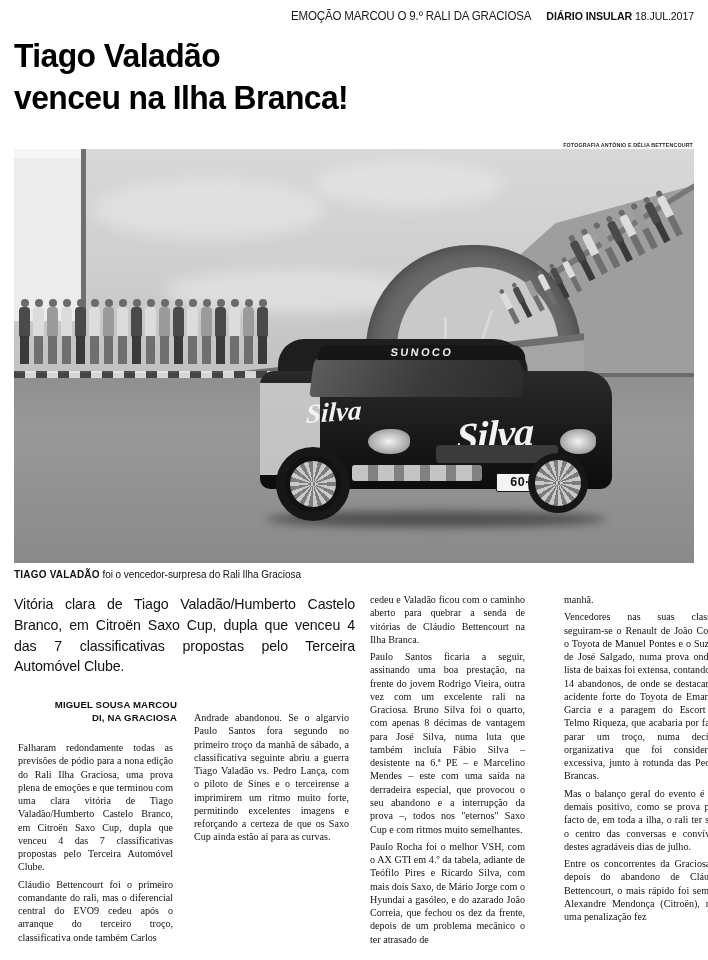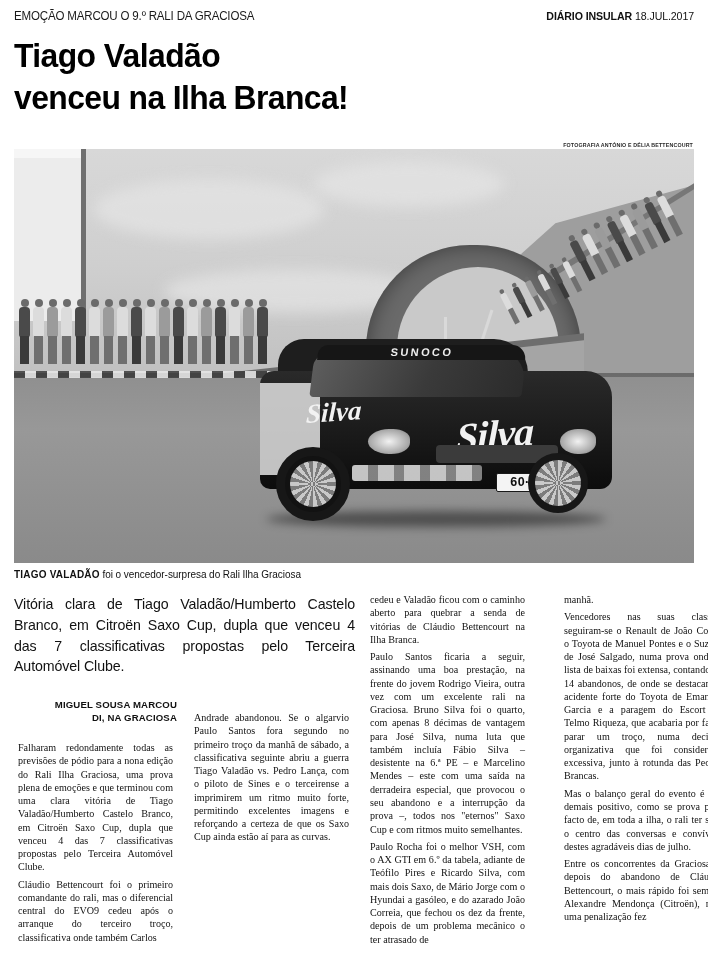--- a/index.html
+++ b/index.html
@@ -20,21 +20,21 @@
     width: 708px;
     height: 960px;
     box-sizing: border-box;
     padding: 0 14px;
   }
 
   
   .masthead {
     display: flex;
     align-items: baseline;
-    justify-content: space-between;
+    justify-content: flex-end;
     padding-top: 9px;
     height: 20px;
   }
   .kicker {
     font-size: 12.3px;
     letter-spacing: -0.2px;
     font-weight: 400;
     color: #1a1a1a;
     white-space: nowrap;
     transform: scaleX(0.94);
@@ -700,21 +700,21 @@
     <div class="col c1">
       <p>Falharam redondamente todas as previsões de pódio para a nona edição do Rali Ilha Graciosa, uma prova plena de emoções e que terminou com uma clara vitória de Tiago Valadão/Humberto Castelo Branco, em Citroën Saxo Cup, dupla que venceu 4 das 7 classificativas propostas pelo Terceira Automóvel Clube.</p>
       <p>Cláudio Bettencourt foi o primeiro comandante do rali, mas o diferencial central do EVO9 cedeu após o arranque do terceiro troço, classificativa onde também Carlos</p>
     </div>
     <div class="col c2">
       <p>Andrade abandonou. Se o algarvio Paulo Santos fora segundo no primeiro troço da manhã de sábado, a classificativa seguinte abriu a guerra Tiago Valadão vs. Pedro Lança, com o piloto de Sines e o terceirense a imprimirem um ritmo muito forte, permitindo excelentes imagens e reforçando a certeza de que os Saxo Cup ainda estão aí para as curvas.</p>
     </div>
     <div class="col c3">
       <p>cedeu e Valadão ficou com o caminho aberto para quebrar a senda de vitórias de Cláudio Bettencourt na Ilha Branca.</p>
       <p>Paulo Santos ficaria a seguir, assinando uma boa prestação, na frente do jovem Rodrigo Vieira, outra vez com um excelente rali na Graciosa. Bruno Silva foi o quarto, com apenas 8 décimas de vantagem para José Silva, numa luta que também incluía Fábio Silva – desistente na 6.ª PE – e Marcelino Mendes – este com uma saída na derradeira especial, que provocou o seu abandono e a interrupção da prova –, todos nos "eternos" Saxo Cup e com ritmos muito semelhantes.</p>
-      <p>Paulo Rocha foi o melhor VSH, com o AX GTI em 6.º da tabela, adiante de Teófilo Pires e Ricardo Silva, com mais dois Saxo, de Mário Jorge com o Hyundai a gasóleo, e do azarado João Correia, que fechou os dez da frente, depois de um problema mecânico o ter atrasado de</p>
+      <p>Paulo Rocha foi o melhor VSH, com o AX GTI em 4.º da tabela, adiante de Teófilo Pires e Ricardo Silva, com mais dois Saxo, de Mário Jorge com o Hyundai a gasóleo, e do azarado João Correia, que fechou os dez da frente, depois de um problema mecânico o ter atrasado de</p>
     </div>
     <div class="col c4">
       <p>manhã.</p>
       <p>Vencedores nas suas classes, seguiram-se o Renault de João Costa, o Toyota de Manuel Pontes e o Suzuki de José Salgado, numa prova onde a lista de baixas foi extensa, contando-se 14 abandonos, de onde se destacam o acidente forte do Toyota de Emanuel Garcia e a paragem do Escort de Telmo Riqueza, que acabaria por fazer parar um troço, numa decisão organizativa que foi considerada excessiva, junto à rotunda das Pedras Brancas.</p>
       <p>Mas o balanço geral do evento é por demais positivo, como se prova pelo facto de, em toda a ilha, o rali ter sido o centro das conversas e convívios destes agradáveis dias de julho.</p>
       <p>Entre os concorrentes da Graciosa, e depois do abandono de Cláudio Bettencourt, o mais rápido foi sempre Alexandre Mendonça (Citroën), mas uma penalização fez</p>
     </div>
   </div>
 
 </div>

